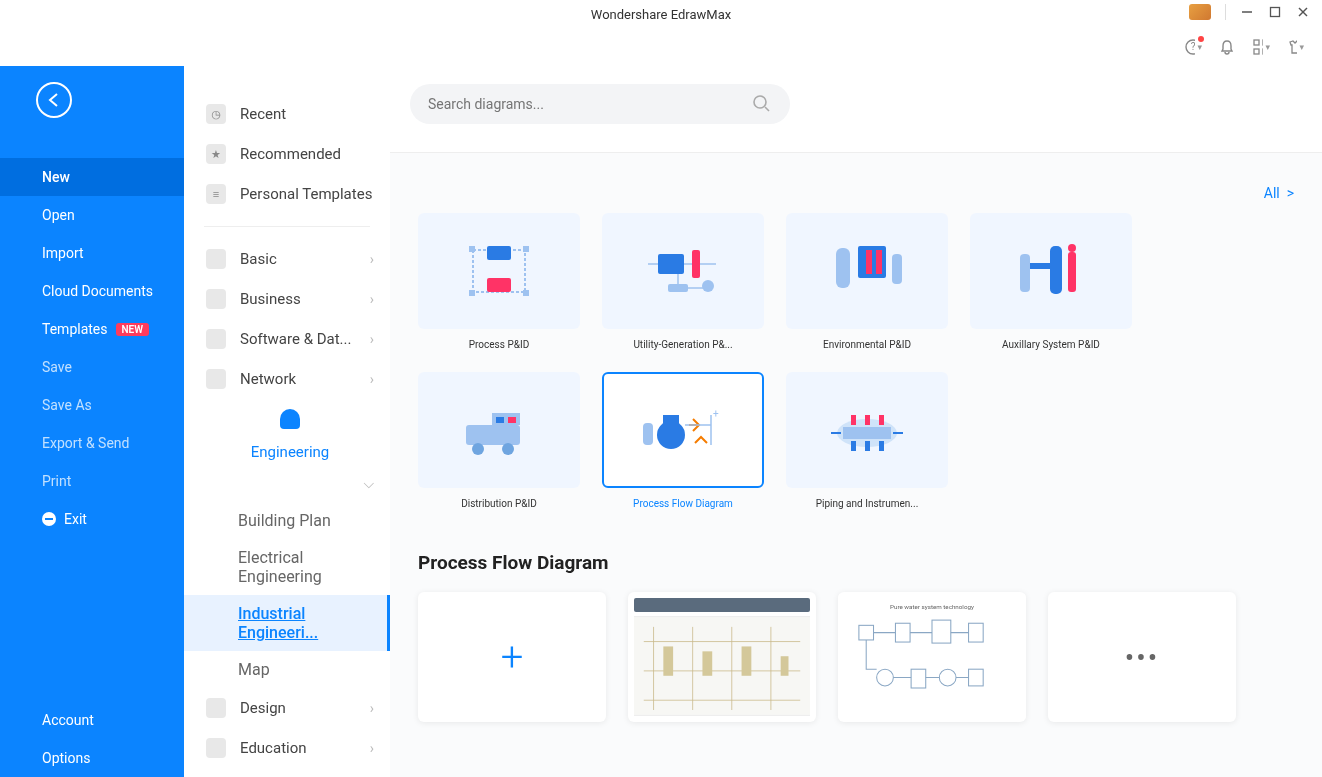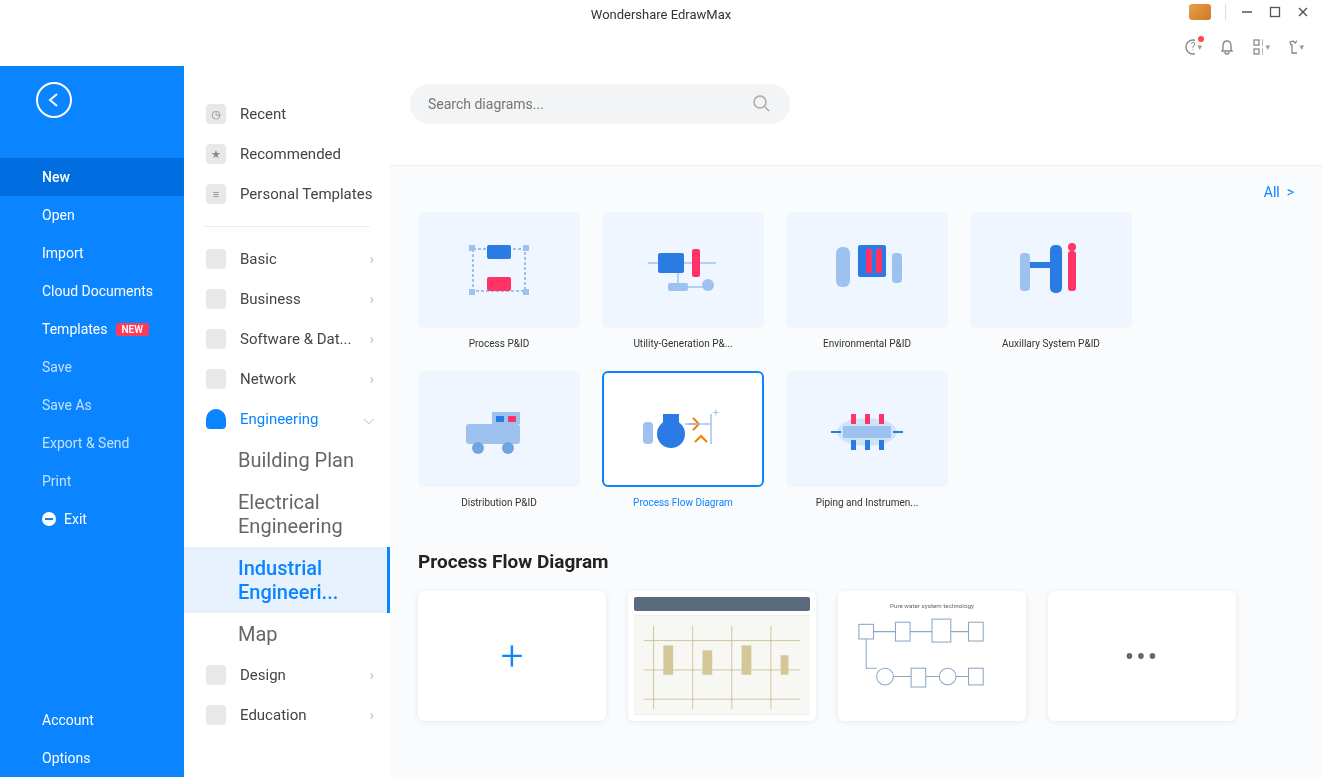--- a/index.html
+++ b/index.html
@@ -17,32 +17,32 @@
 .back-circle { width:36px; height:36px; border:2px solid #fff; border-radius:50%; display:flex; align-items:center; justify-content:center; margin-left:36px; margin-bottom:40px; cursor:pointer; }
 .nav-item { padding: 11px 0 11px 42px; font-size:14px; cursor:pointer; display:flex; align-items:center; gap:8px; }
 .nav-item.active { background: #006ee0; font-weight:500; }
 .nav-item.dim { color: rgba(255,255,255,0.75); }
 .nav-badge { background:#ff3b5c; color:#fff; font-size:10px; padding:1px 6px; border-radius:3px; font-weight:600; }
 .nav-spacer { flex:1; }
 .nav-item .exit-ic { width:14px; height:14px; background:#fff; border-radius:50%; position:relative; }
 .nav-item .exit-ic:after { content:""; position:absolute; top:6px; left:3px; width:8px; height:2px; background:#0b84ff; }
 .category-panel { width: 206px; border-right: none; padding-top: 28px; }
 .cat-item { display:flex; align-items:center; gap:14px; padding: 10px 16px 10px 22px; font-size:15px; color:#444; cursor:pointer; position:relative; }
-.cat-item.selected { color:#0b84ff; }
+.cat-item.selected { color:#0b84ff;flex-direction:column; }
 .cat-icon { width:20px; height:20px; background:#e8e8e8; border-radius:4px; flex-shrink:0; display:flex; align-items:center; justify-content:center; font-size:11px; color:#888; }
 .cat-icon.eng { background:#0b84ff; border-radius:50% 50% 4px 4px; }
 .cat-chevron { margin-left:auto; color:#bbb; font-size:14px; }
 .cat-divider { height:1px; background:#eee; margin:12px 20px; }
-.cat-sub { padding: 9px 16px 9px 54px; font-size:20px; color:#666; cursor:pointer; }
-.cat-sub.selected { background:#e8f2ff; color:#0b84ff; font-weight:500; border-right:3px solid #0b84ff; }
+.cat-sub { padding: 9px 16px 9px 54px; font-size:16px; color:#666; cursor:pointer; }
+.cat-sub.selected { background:#e8f2ff; color:#0b84ff; font-weight:500; border-right:3px solid #0b84ff;text-decoration:underline; }
 .main-panel { flex:1; display:flex; flex-direction:column; min-width:0; background:#fff; }
 .search-wrap { padding: 18px 20px 0 20px; }
 .search-box { width: 380px; height:40px; background:#f3f4f6; border-radius:22px; display:flex; align-items:center; padding:0 18px; color:#999;gap:28px; }
 .search-box input { border:none; background:transparent; flex:1; font-size:14px; outline:none; color:#333; }
-.content-area { flex:1; background:#fafbfc; margin-top:41px; border-top:1px solid #eee; padding: 18px 28px 0 28px; overflow-y:auto; }
+.content-area { flex:1; background:#fafbfc; margin-top:28px; border-top:1px solid #eee; padding: 32px 28px 0 28px; overflow-y:auto; }
 .all-link { text-align:right; color:#0b84ff; font-size:14px; padding-bottom:8px; cursor:pointer; }
 .tile-grid { display:flex; flex-wrap:wrap; gap:22px; margin-top:4px; }
 .tile { width:162px; cursor:pointer; }
 .tile-img { width:162px; height:116px; background:#f0f6ff; border-radius:6px; display:flex; align-items:center; justify-content:center; border:2px solid transparent; margin-bottom:10px; }
 .tile.selected .tile-img { border-color:#0b84ff; background:#fff; }
 .tile.selected .tile-label { color:#0b84ff; }
 .tile-label { text-align:center; font-size:10px; color:#333; white-space:nowrap; overflow:hidden; text-overflow:ellipsis; }
 .section-title { font-size:19px; font-weight:700; color:#222; margin:42px 0 18px 0; }
 .template-grid { display:flex; gap:22px; }
 .template-card { width:188px; height:130px; background:#fff; border-radius:6px; box-shadow:0 1px 6px rgba(0,0,0,0.08); display:flex; align-items:center; justify-content:center; cursor:pointer; overflow:hidden; }

